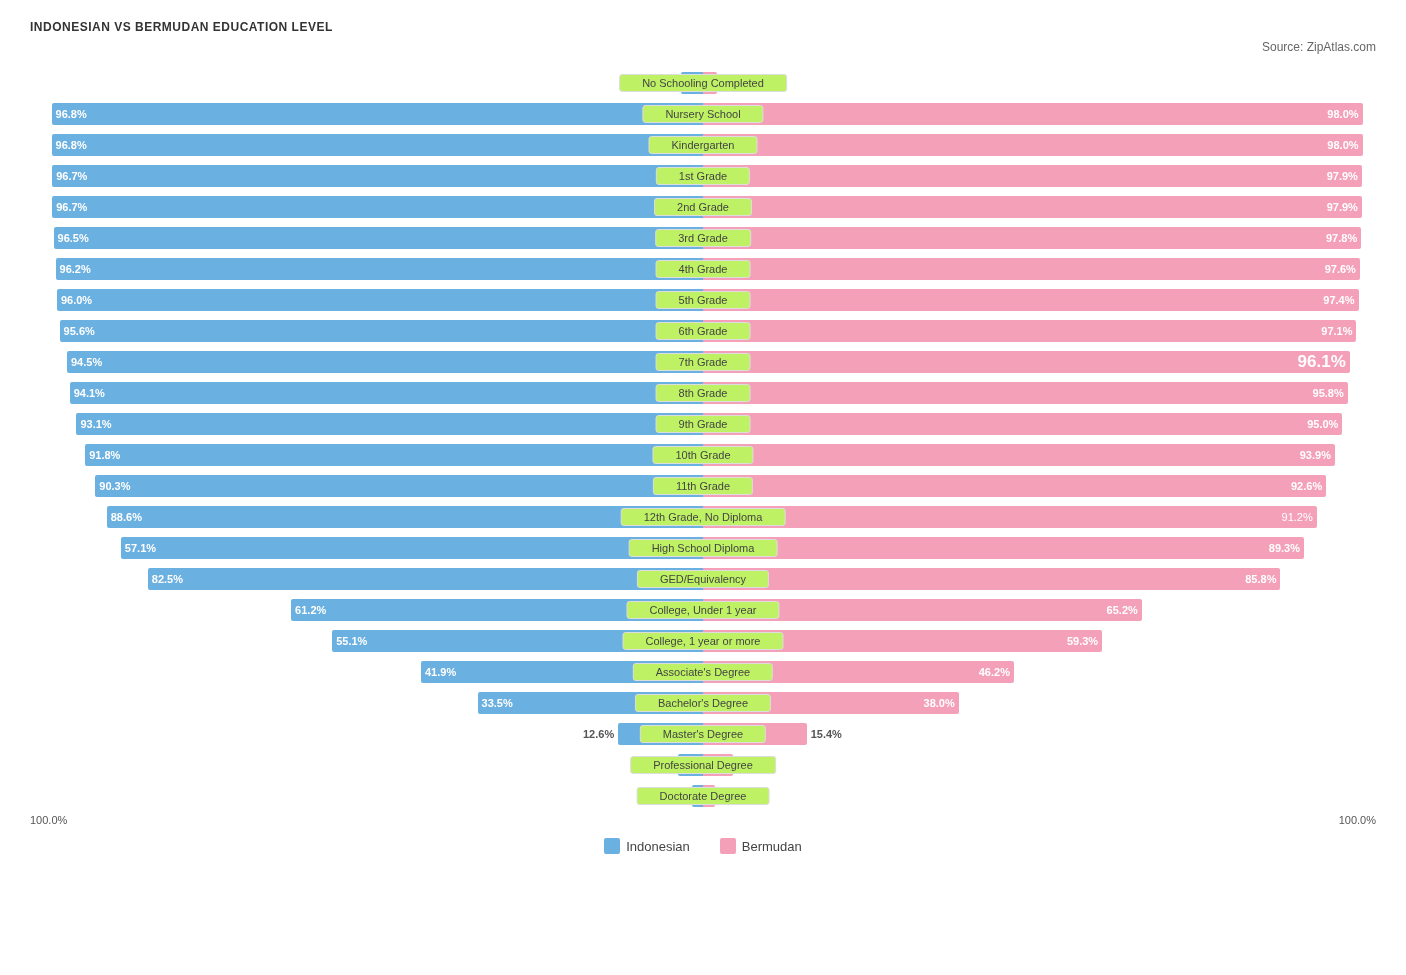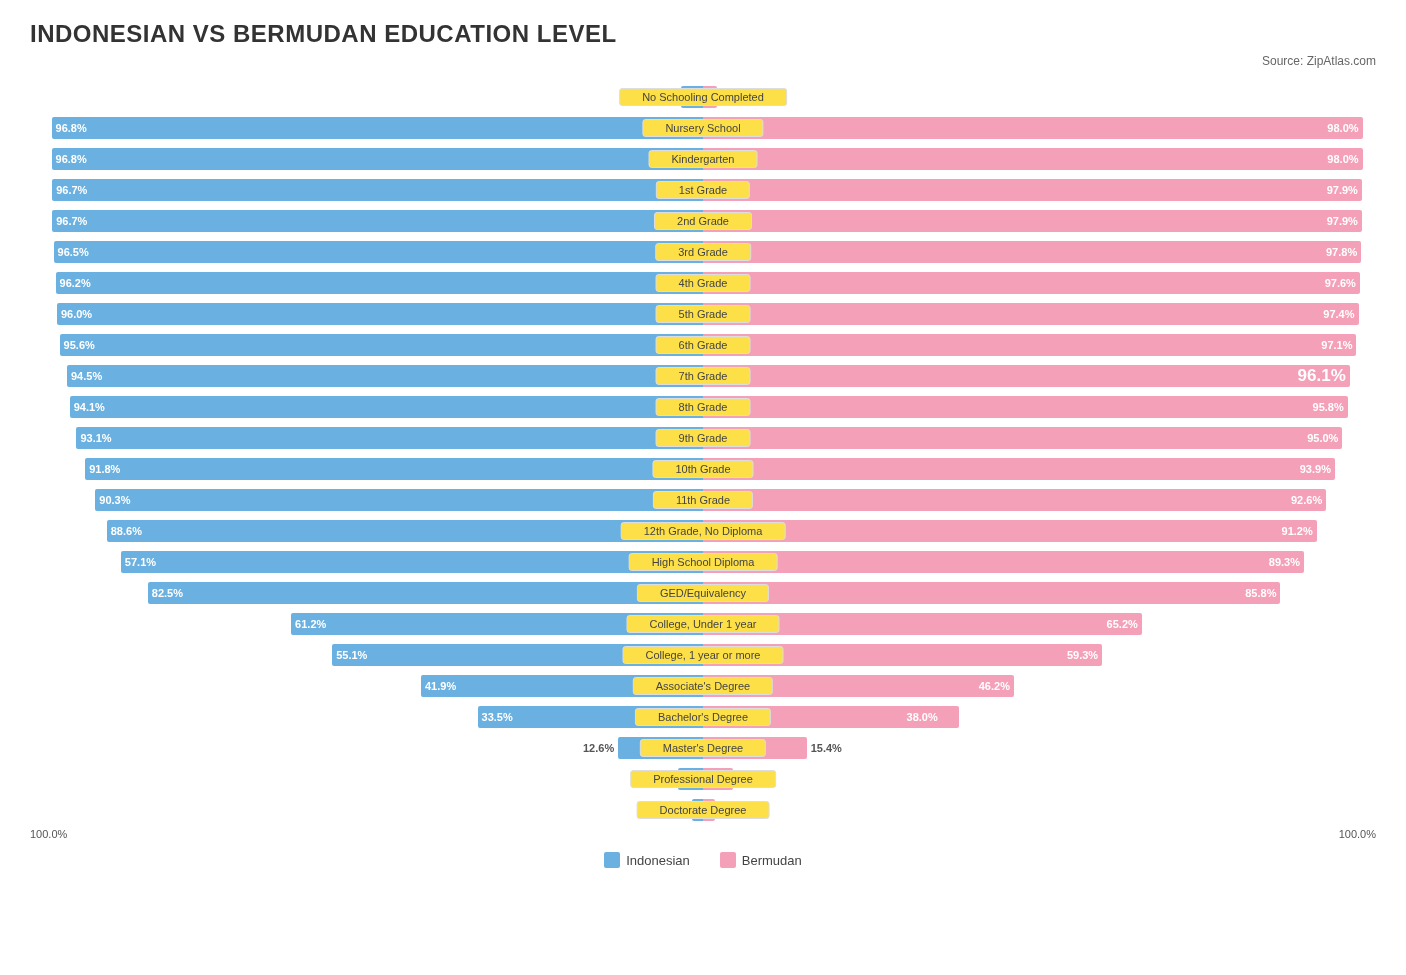--- a/index.html
+++ b/index.html
@@ -4,21 +4,21 @@
   <style>
     * { box-sizing: border-box; margin: 0; padding: 0; }
     body {
       font-family: Arial, sans-serif;
       background: #fff;
       width: 1406px;
       min-height: 975px;
       padding: 20px 30px;
     }
     .chart-title {
-      font-size: 24px;
+      font-size: 12px;
       font-weight: bold;
       color: #333;
       margin-bottom: 6px;
       text-transform: uppercase;
       letter-spacing: 0.5px;
     }
     .source {
       text-align: right;
       font-size: 12px;
       color: #666;
@@ -38,21 +38,21 @@
       background: #f4a0b8;
       height: 22px;
       border-radius: 0 2px 2px 0;
       position: absolute;
       left: 0;
     }
     .label-center {
       position: absolute;
       left: 50%;
       transform: translateX(-50%);
-      background: #fde047;
+      background: #bef264;
       border: 1px solid #ddd;
       border-radius: 3px;
       font-size: 11px;
       color: #444;
       padding: 2px 22px;
       white-space: nowrap;
       z-index: 10;
       text-align: center;
     }
     .legend {
@@ -281,21 +281,21 @@
         </div>
       </div>
       <div class="data-row">
         <div class="half half-left">
           <div class="left-bar" style="width: 88.6%;"></div>
           <span style="font-size: 11px; font-weight: bold; color: rgb(255, 255, 255); position: absolute; white-space: nowrap; z-index: 5; left: 11.4%; padding-left: 4px;">88.6%</span>
         </div>
         <div class="label-center">12th Grade, No Diploma</div>
         <div class="half half-right">
           <div class="right-bar" style="width: 91.2%;"></div>
-          <span style="font-size: 11px; font-weight: bold; color: rgb(255, 255, 255); position: absolute; white-space: nowrap; z-index: 5; right: 8.8%; padding-right: 4px; padding-left: 24px;">91.2%</span>
+          <span style="font-size: 11px; font-weight: normal; color: rgb(255, 255, 255); position: absolute; white-space: nowrap; z-index: 5; right: 8.8%; padding-right: 4px; padding-left: 24px;">91.2%</span>
         </div>
       </div>
       <div class="data-row">
         <div class="half half-left">
           <div class="left-bar" style="width: 86.5%;"></div>
           <span style="font-size: 11px; font-weight: bold; color: rgb(255, 255, 255); position: absolute; white-space: nowrap; z-index: 5; left: 13.5%; padding-left: 4px;">57.1%</span>
         </div>
         <div class="label-center">High School Diploma</div>
         <div class="half half-right">
           <div class="right-bar" style="width: 89.3%;"></div>
@@ -347,21 +347,21 @@
         </div>
       </div>
       <div class="data-row">
         <div class="half half-left">
           <div class="left-bar" style="width: 33.5%;"></div>
           <span style="font-size: 11px; font-weight: bold; color: rgb(255, 255, 255); position: absolute; white-space: nowrap; z-index: 5; left: 66.5%; padding-left: 4px;">33.5%</span>
         </div>
         <div class="label-center">Bachelor's Degree</div>
         <div class="half half-right">
           <div class="right-bar" style="width: 38%;"></div>
-          <span style="font-size: 11px; font-weight: bold; color: rgb(255, 255, 255); position: absolute; white-space: nowrap; z-index: 5; right: 62%; padding-right: 21px;">38.0%</span>
+          <span style="font-size: 11px; font-weight: bold; color: rgb(255, 255, 255); position: absolute; white-space: nowrap; z-index: 5; right: 62%; padding-right: 4px;">38.0%</span>
         </div>
       </div>
       <div class="data-row">
         <div class="half half-left">
           <div class="left-bar" style="width: 12.6%;"></div>
           <span style="font-size: 11px; font-weight: bold; color: rgb(85, 85, 85); position: absolute; white-space: nowrap; z-index: 5; right: 12.6%; padding-right: 4px;">12.6%</span>
         </div>
         <div class="label-center">Master's Degree</div>
         <div class="half half-right">
           <div class="right-bar" style="width: 15.4%;"></div>

